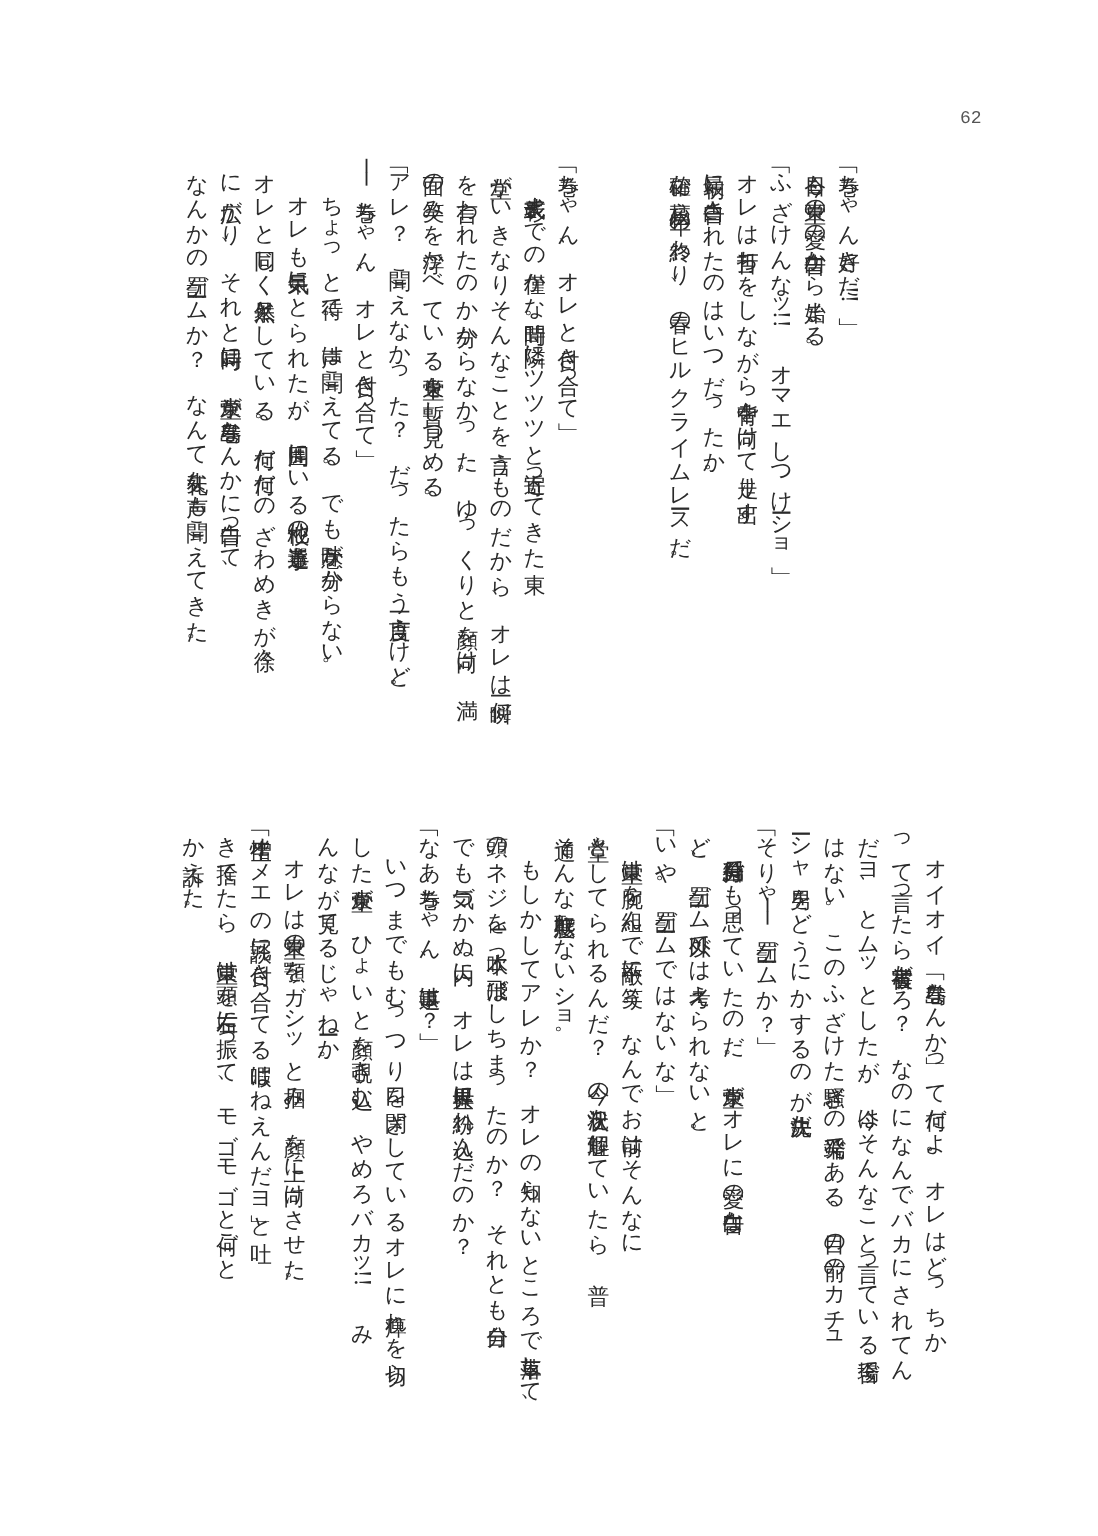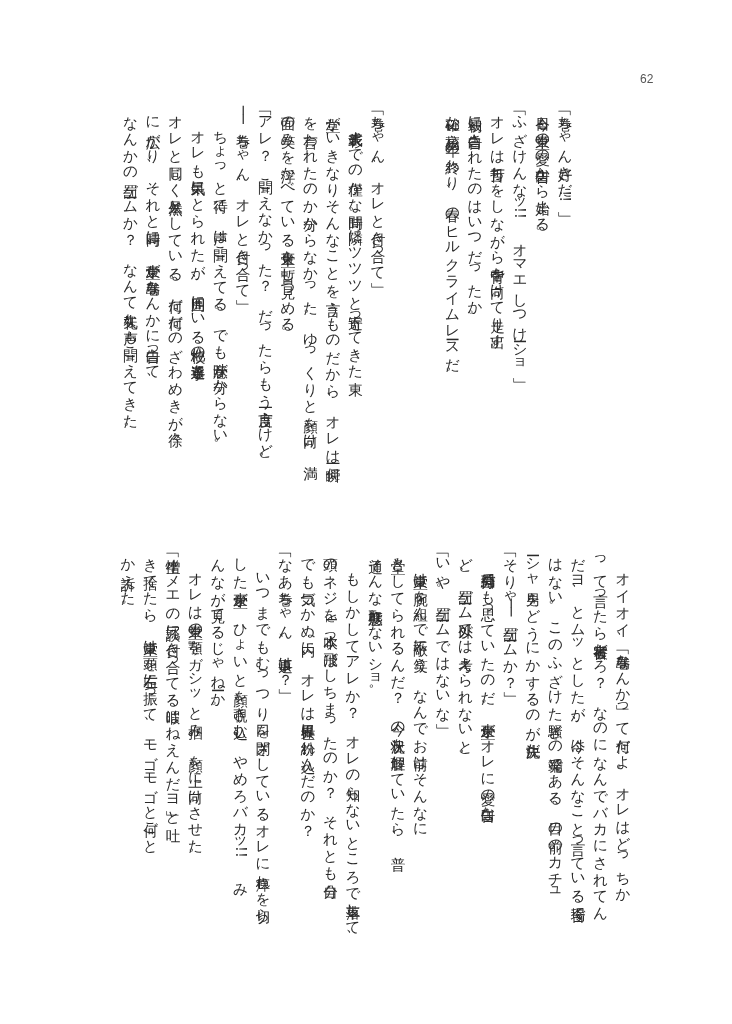--- a/index.html
+++ b/index.html
@@ -1,19 +1,19 @@
 <!DOCTYPE html>
 <html><head>
 <meta charset="utf-8">
 <style>
   html, body { margin: 0; padding: 0; background: #ffffff; }
   body { width: 732px; height: 1024px; position: relative; overflow: hidden; }
   .page-number {
     position: absolute; left: 640px; top: 72px;
-    font-family: Liberation Sans, sans-serif; font-size: 12px; color: #555;
+    font-family: Liberation Mono, monospace; font-size: 12px; color: #555;
   }
   .block {
     position: absolute;
     writing-mode: vertical-rl;
     font-family: "DejaVu Serif", serif;
     font-size: 14.6px;
     line-height: 22.5px;
     color: #2a2a2a;
     letter-spacing: 0.1px;
     white-space: nowrap;

